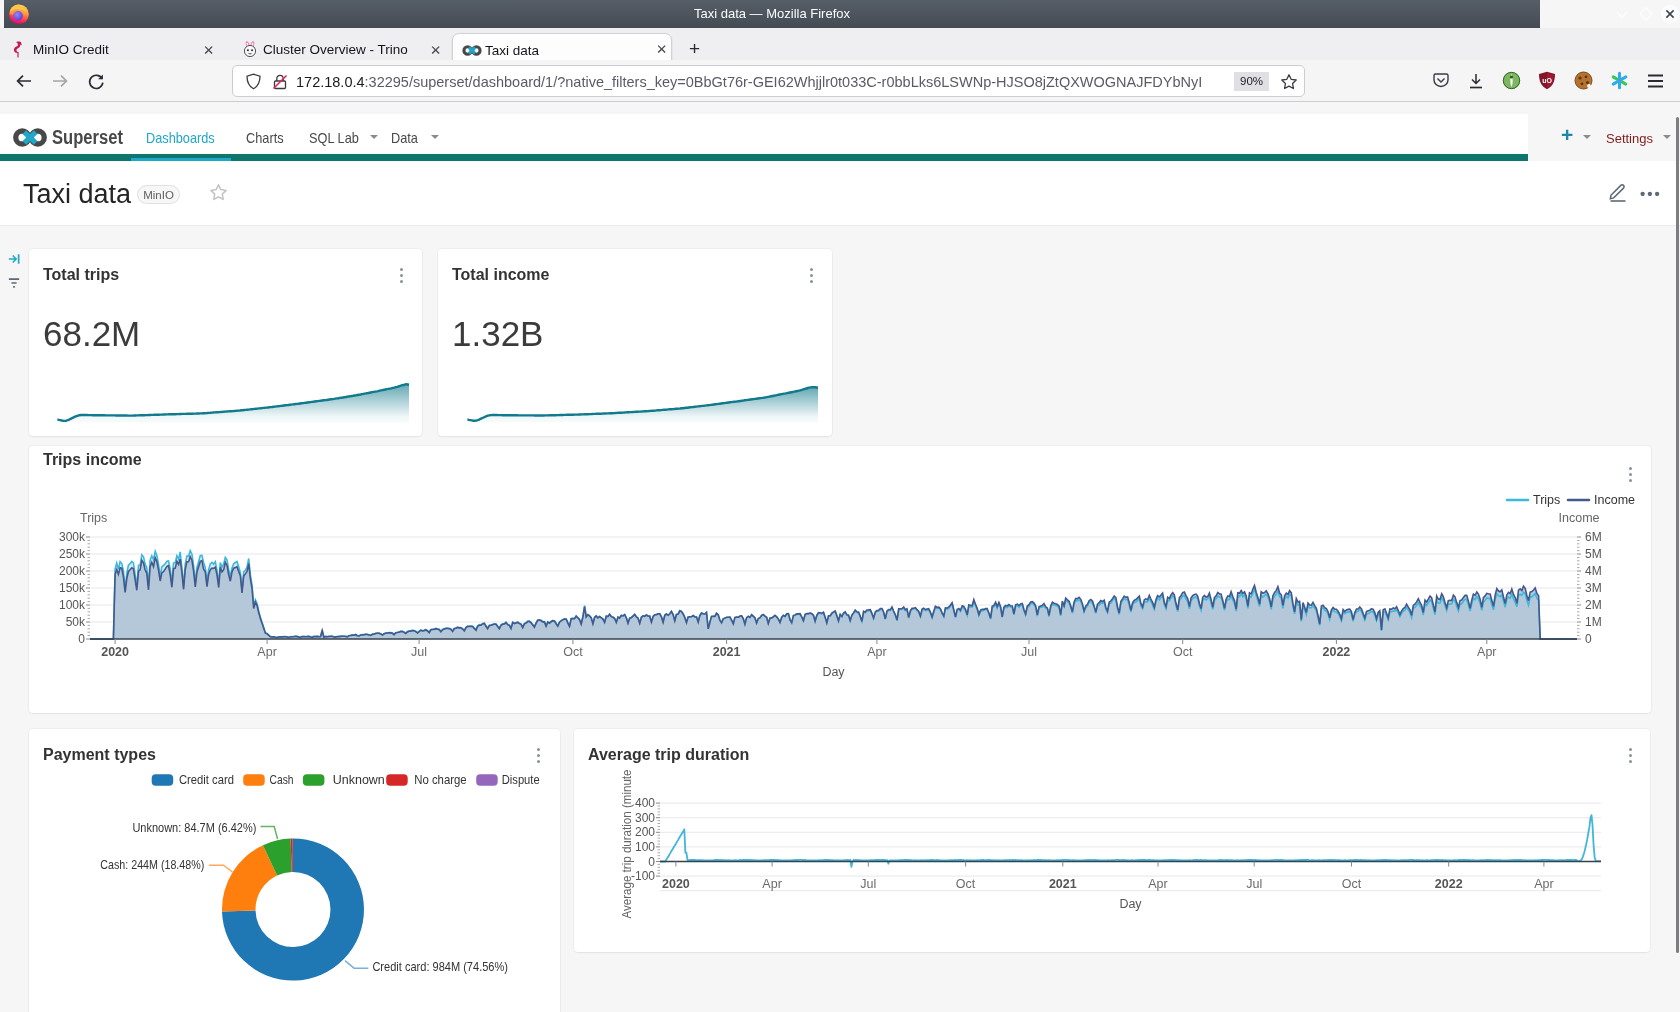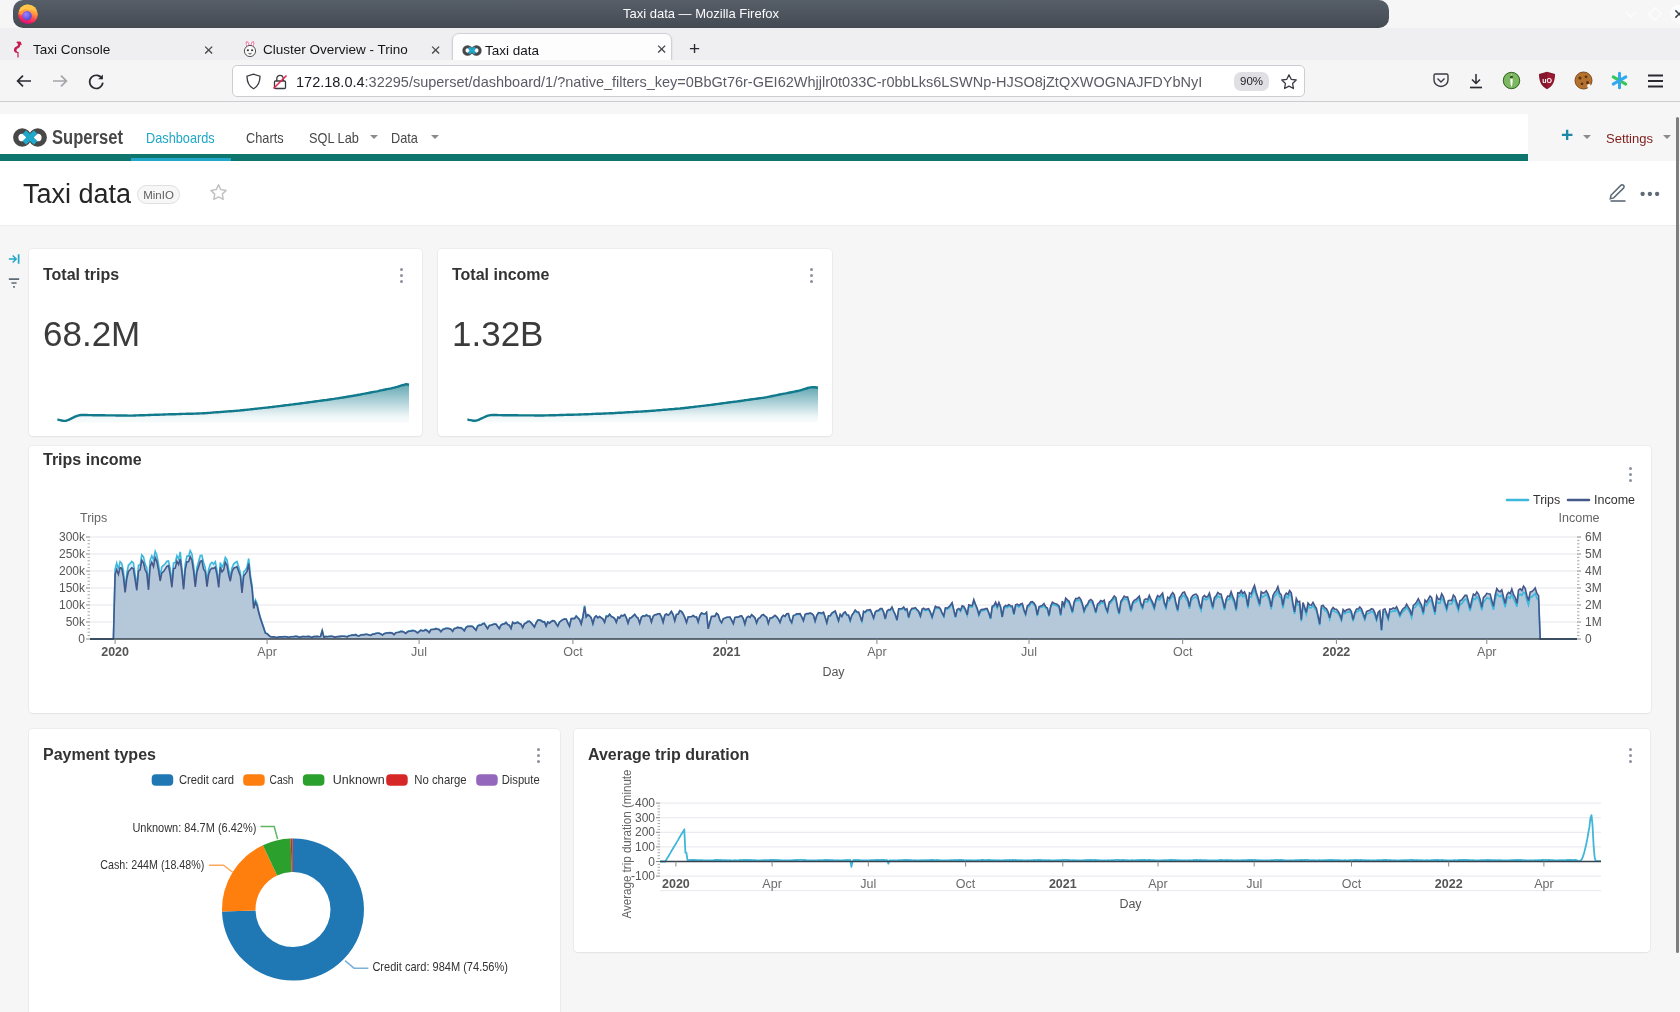--- a/index.html
+++ b/index.html
@@ -1,38 +1,38 @@
 <!DOCTYPE html>
 <html><head>
 <meta charset="utf-8">
 <style>
 * { margin:0; padding:0; box-sizing:border-box; }
 html,body { width:1680px; height:1012px; overflow:hidden; font-family:"Liberation Sans", sans-serif; }
 .abs { position:absolute; }
 #page { position:relative; width:1680px; height:1012px; background:#f6f6f6; }
 
 
-#titlebar { left:13px; top:0; width:1376px; height:28px;
-  background:linear-gradient(#565e68, #454b53);border-radius:10px; }
+#titlebar { left:4px; top:0; width:1536px; height:28px;
+  background:linear-gradient(#565e68, #454b53); }
 #titletext { width:100%; text-align:center; top:6px; font-size:13px; color:#fbfbfe; }
 
 
 #tabbar { left:0; top:28px; width:1680px; height:44px; background:#efeff1; border-bottom:1px solid #ccc; }
 .tabtext { font-size:13.5px; color:#15141a; top:14px; }
 .tabx { font-size:13.5px; color:#48474e; top:14px; }
 #activetab { left:452px; top:4.5px; width:220px; height:35px; background:#fdfdfe;
   border:1px solid #d0d0d7; border-radius:7px; box-shadow:0 1px 2px rgba(0,0,0,.13); }
 
 
 #toolbar { left:0; top:60px; width:1680px; height:42px; background:#f5f5f6; border-bottom:1px solid #cbcbd0; }
 #urlbar { left:232px; top:5px; width:1073px; height:32px; background:#fff;
   border:1px solid #ccccd3; border-radius:5px; }
 #urltext { left:63px; top:7.5px; font-size:14.5px; color:#5b5b66; white-space:nowrap; }
 #urltext b { color:#1c1b22; font-weight:normal; }
-#zoombadge { left:1001px; top:6px; width:35px; height:19px; background:#e0e0e4; border-radius:7px;
+#zoombadge { left:1001px; top:6px; width:35px; height:19px; background:#e0e0e4; border-radius:0;
   font-size:11.5px; color:#1c1b22; text-align:center; line-height:19px; }
 
 
 #navbar { left:0; top:114px; width:1528px; height:47px; background:#fff; border-bottom:7px solid #0f766e; }
 .navlink { top:15px; font-size:15px; color:#484848; }
 .sqz { transform:scaleX(0.85); transform-origin:0 50%; }
 #nav-dash { color:#20a7c9; }
 #dashunderline { left:131px; top:43.5px; width:100px; height:3px; background:#20a7c9; }
 .caret { display:inline-block; width:0; height:0; border-left:4px solid transparent;
   border-right:4px solid transparent; border-top:4.5px solid #8b8b8b; margin-left:5px; margin-bottom:2px; }
@@ -91,21 +91,21 @@
       <path d="M6.4,6.4 L13.6,13.6 M13.6,6.4 L6.4,13.6" stroke="#3c4049" stroke-width="1.5"></path>
       </svg>
   </div>
 
   <div id="tabbar" class="abs">
 
     <svg class="abs" style="left:13px;top:13px" width="11" height="17" viewBox="0 0 11 17">
       <path d="M4.9,0.4 C7.2,0.4 8.9,2.1 8.7,4.2 L7.3,3.6 C7.5,5.2 6.8,6.3 5.6,7 C4.1,7.8 3.4,8.4 3.5,9.4 C3.6,10.4 4.5,11 5.6,10.9 L5.6,16.6 L4.4,16.6 L4.4,12 C2.4,12 0.9,10.6 0.9,8.9 C0.9,7.2 2.1,6.3 3.3,5.6 C4.4,5 5,4.4 4.9,3.4 C4.9,2.4 4.2,1.8 3.2,1.8 C3.6,0.9 4.2,0.4 4.9,0.4 Z" fill="#c51c4f"></path>
       <circle cx="6.6" cy="2.1" r="1.6" fill="#c51c4f"></circle>
     </svg>
-    <div class="tabtext abs" style="left:33px">Taxi Console</div>
+    <div class="tabtext abs" style="left:33px">MinIO Credit</div>
     <div class="tabx abs" style="left:203px">✕</div>
 
     <svg class="abs" style="left:242px;top:13px" width="16" height="16" viewBox="0 0 16 16">
       <ellipse cx="5.6" cy="3.6" rx="1.7" ry="3.4" fill="#f277a8" transform="rotate(-14 5.6 3.6)"></ellipse>
       <ellipse cx="10.4" cy="3.6" rx="1.7" ry="3.4" fill="#f277a8" transform="rotate(14 10.4 3.6)"></ellipse>
       <ellipse cx="5.6" cy="3.8" rx="0.8" ry="2.3" fill="#fff" transform="rotate(-14 5.6 3.8)"></ellipse>
       <ellipse cx="10.4" cy="3.8" rx="0.8" ry="2.3" fill="#fff" transform="rotate(14 10.4 3.8)"></ellipse>
       <circle cx="8" cy="10" r="5.6" fill="#f7f7f7" stroke="#444" stroke-width="0.9"></circle>
       <circle cx="5.9" cy="9.3" r="1.05" fill="#333"></circle>
       <circle cx="10.1" cy="9.3" r="1.05" fill="#333"></circle>

